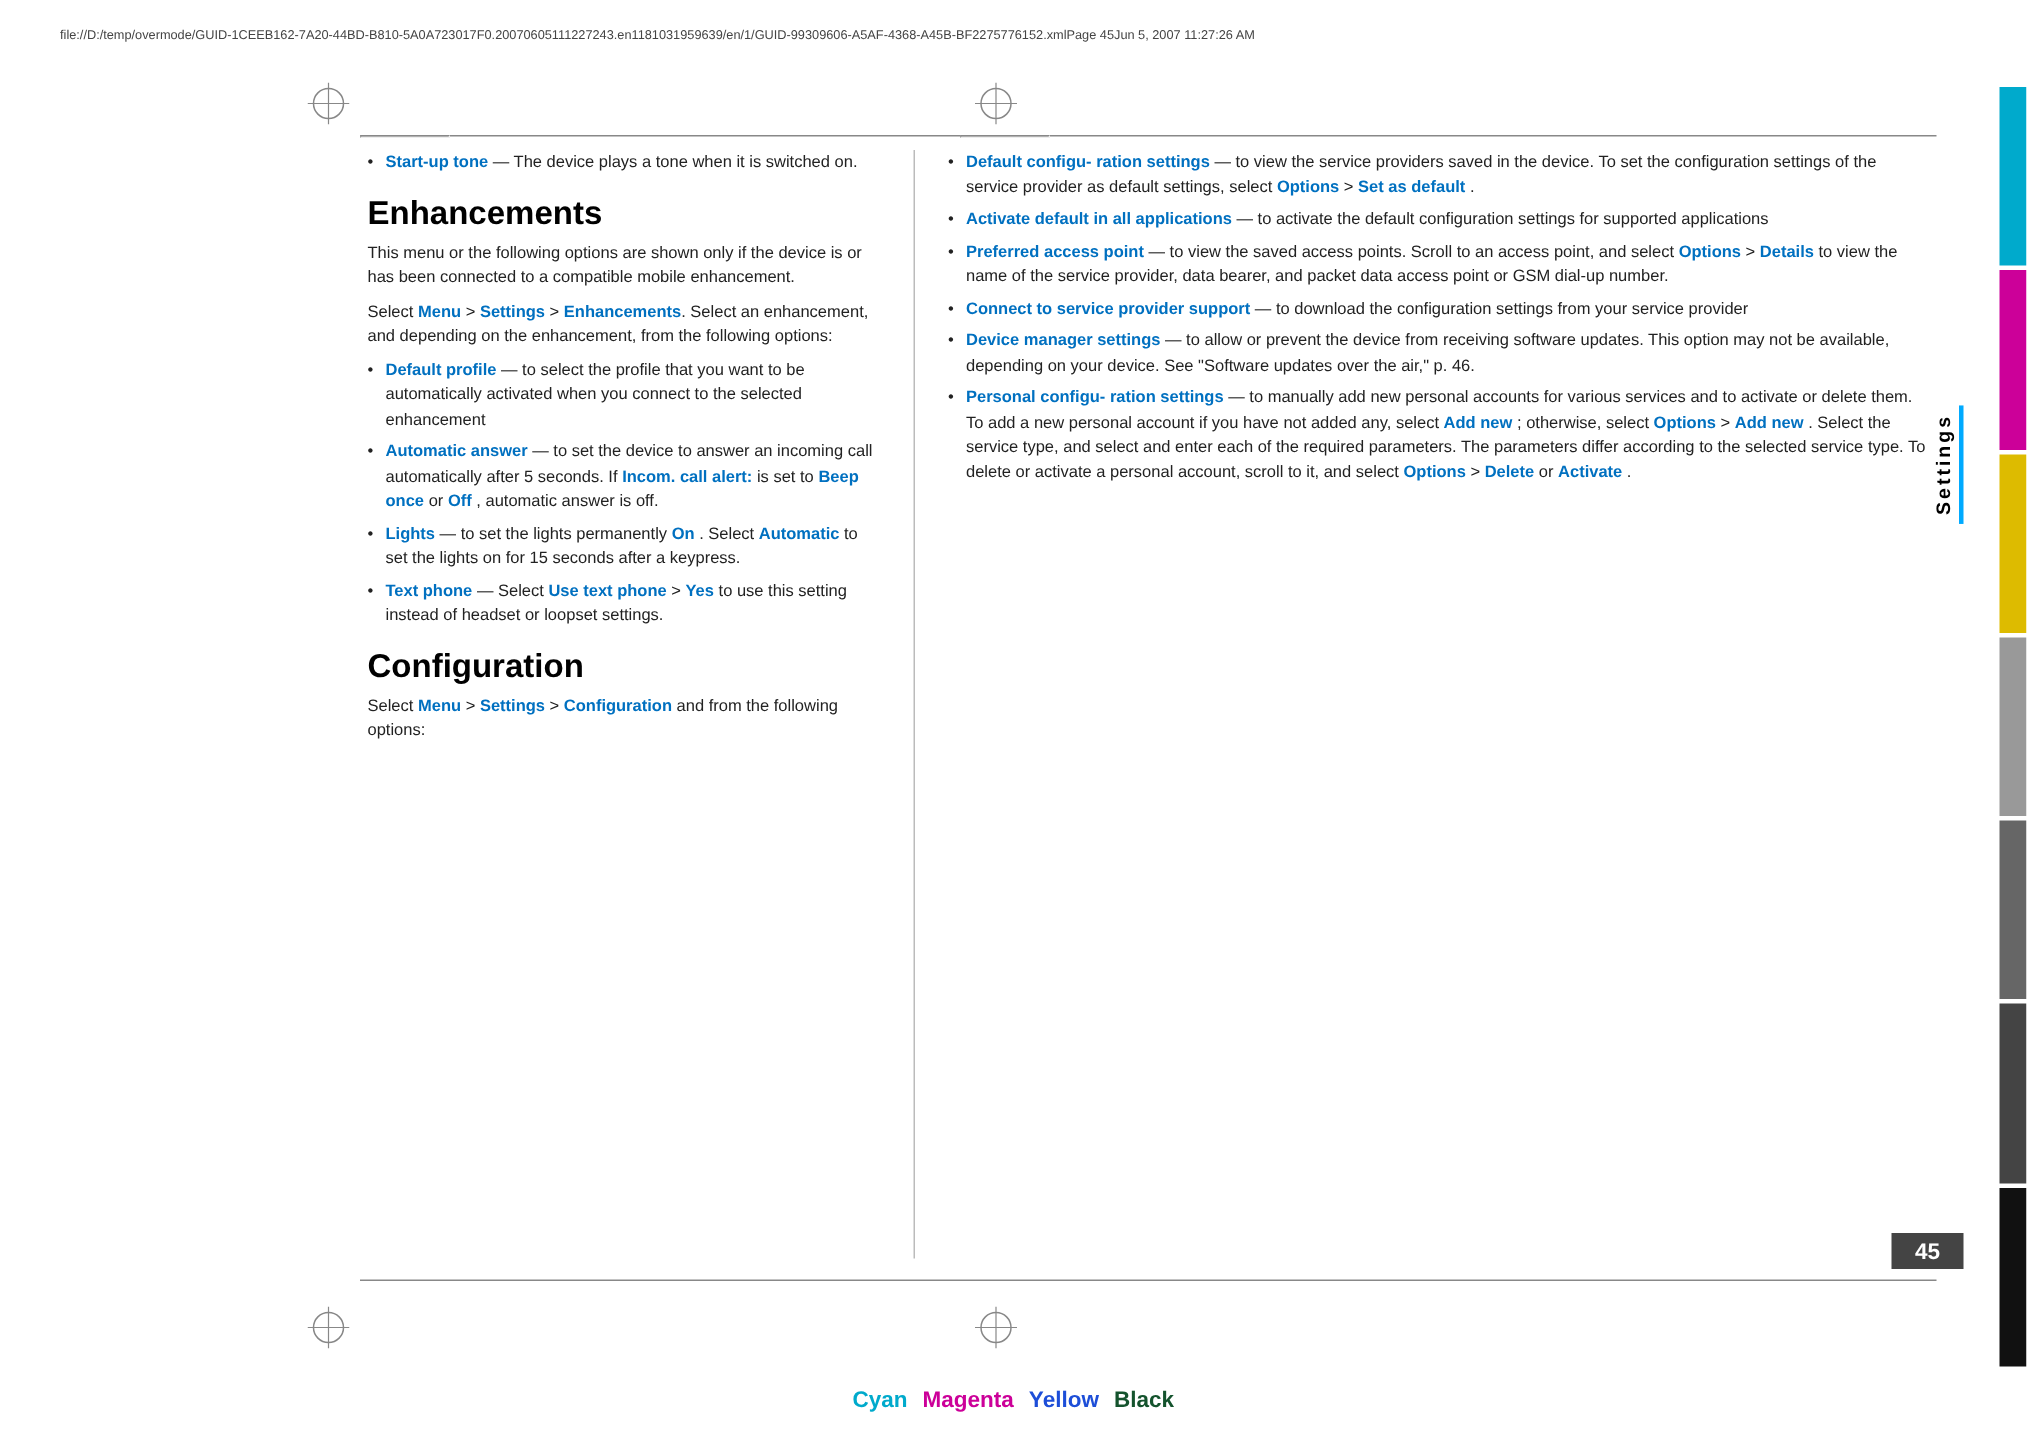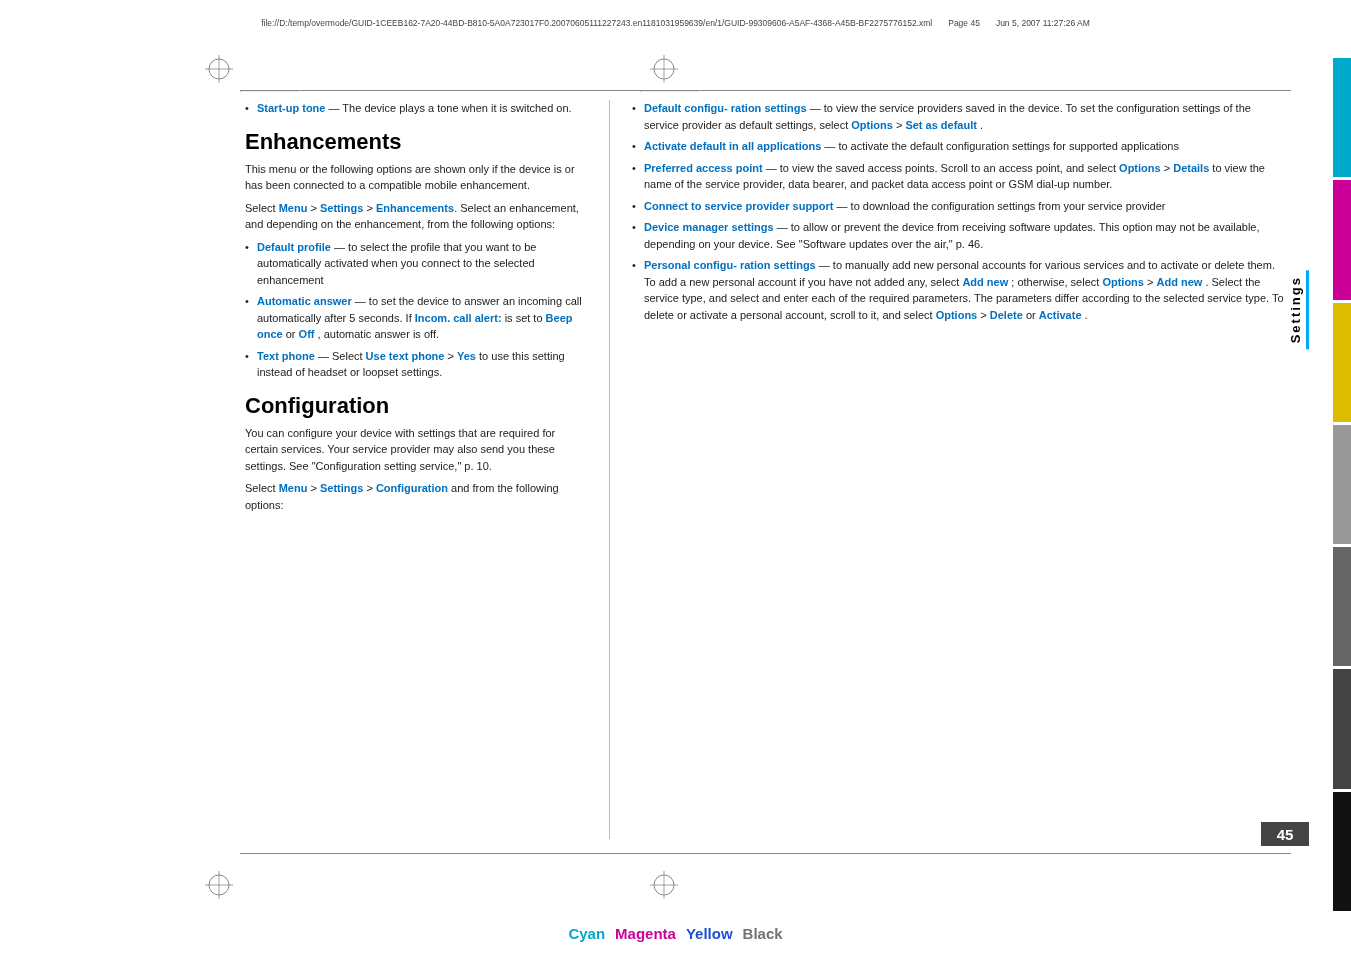--- a/index.html
+++ b/index.html
@@ -16,22 +16,21 @@
 
     
     .top-bar {
       position: absolute;
       top: 18px;
       left: 40px;
       right: 40px;
       font-size: 8.5px;
       color: #444;
       display: flex;
-      justify-content: center;
-      gap: 16px;
+      justify-content: flex-start;
     }
 
     
     .reg-mark {
       position: absolute;
       width: 28px;
       height: 28px;
     }
     .reg-mark svg {
       width: 28px;
@@ -99,21 +98,21 @@
     }
 
     .link-blue-bold {
       color: #0070c0;
       font-weight: bold;
     }
 
     .cyan-text { color: #00aacc; text-align: right; }
     .magenta-text { color: #cc0099; }
     .yellow-text { color: #1d4ed8; }
-    .black-text { color: #737373; }
+    .black-text { color: #14532d; }
 
     
     .h-rule-top, .h-rule-bottom {
       border: none;
       border-top: 1px solid #888;
       margin: 0;
     }
   </style>
 </head>
 <body>
@@ -190,34 +189,41 @@
         <span class="link-blue-bold">Automatic answer</span>
         <span> — to set the device to answer an incoming call automatically after 5 seconds. If </span>
         <span class="link-blue-bold">Incom. call alert:</span>
         <span> is set to </span>
         <span class="link-blue-bold">Beep once</span>
         <span> or </span>
         <span class="link-blue-bold">Off</span>
         <span>, automatic answer is off.</span>
       </li>
 
+      <li>
+        <span class="link-blue-bold">Lights</span>
+        <span> — to set the lights permanently </span>
+        <span class="link-blue-bold">On</span>
+        <span>. Select </span>
+        <span class="link-blue-bold">Automatic</span>
+        <span> to set the lights on for 15 seconds after a keypress.</span>
+      </li>
 
       <li>
         <span class="link-blue-bold">Text phone</span>
         <span> — Select </span>
         <span class="link-blue-bold">Use text phone</span>
         <span> &gt; </span>
         <span class="link-blue-bold">Yes</span>
         <span> to use this setting instead of headset or loopset settings.</span>
       </li>
     </ul>
 
     <h2>Configuration</h2>
 
-    <p>You can configure your device with settings that are required for certain services. Your service provider may also send you these settings. See "Configuration setting service," p. 10.</p>
 
     <p>
       Select <span class="link-blue-bold">Menu</span> &gt; <span class="link-blue-bold">Settings</span> &gt; <span class="link-blue-bold">Configuration</span> and from the following options:
     </p>
 
   </div>
 
   <div class="col-divider" style="width:1px;background:#bbb;margin:0 4px;"></div>
 
   <div class="right-col" style="flex:1;padding-left:18px;">

